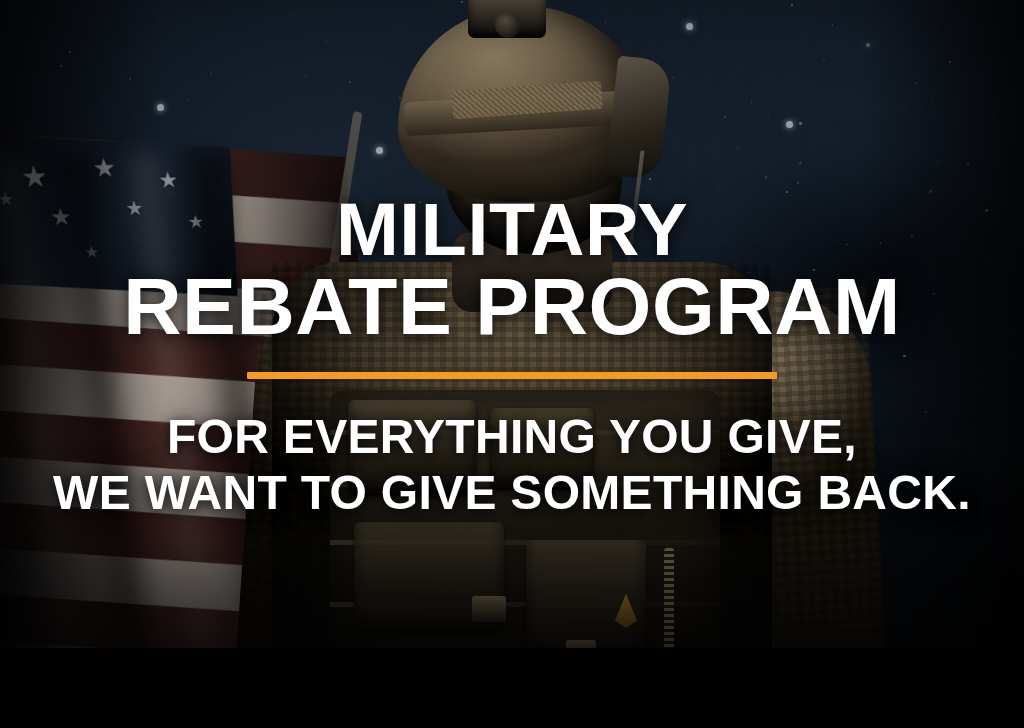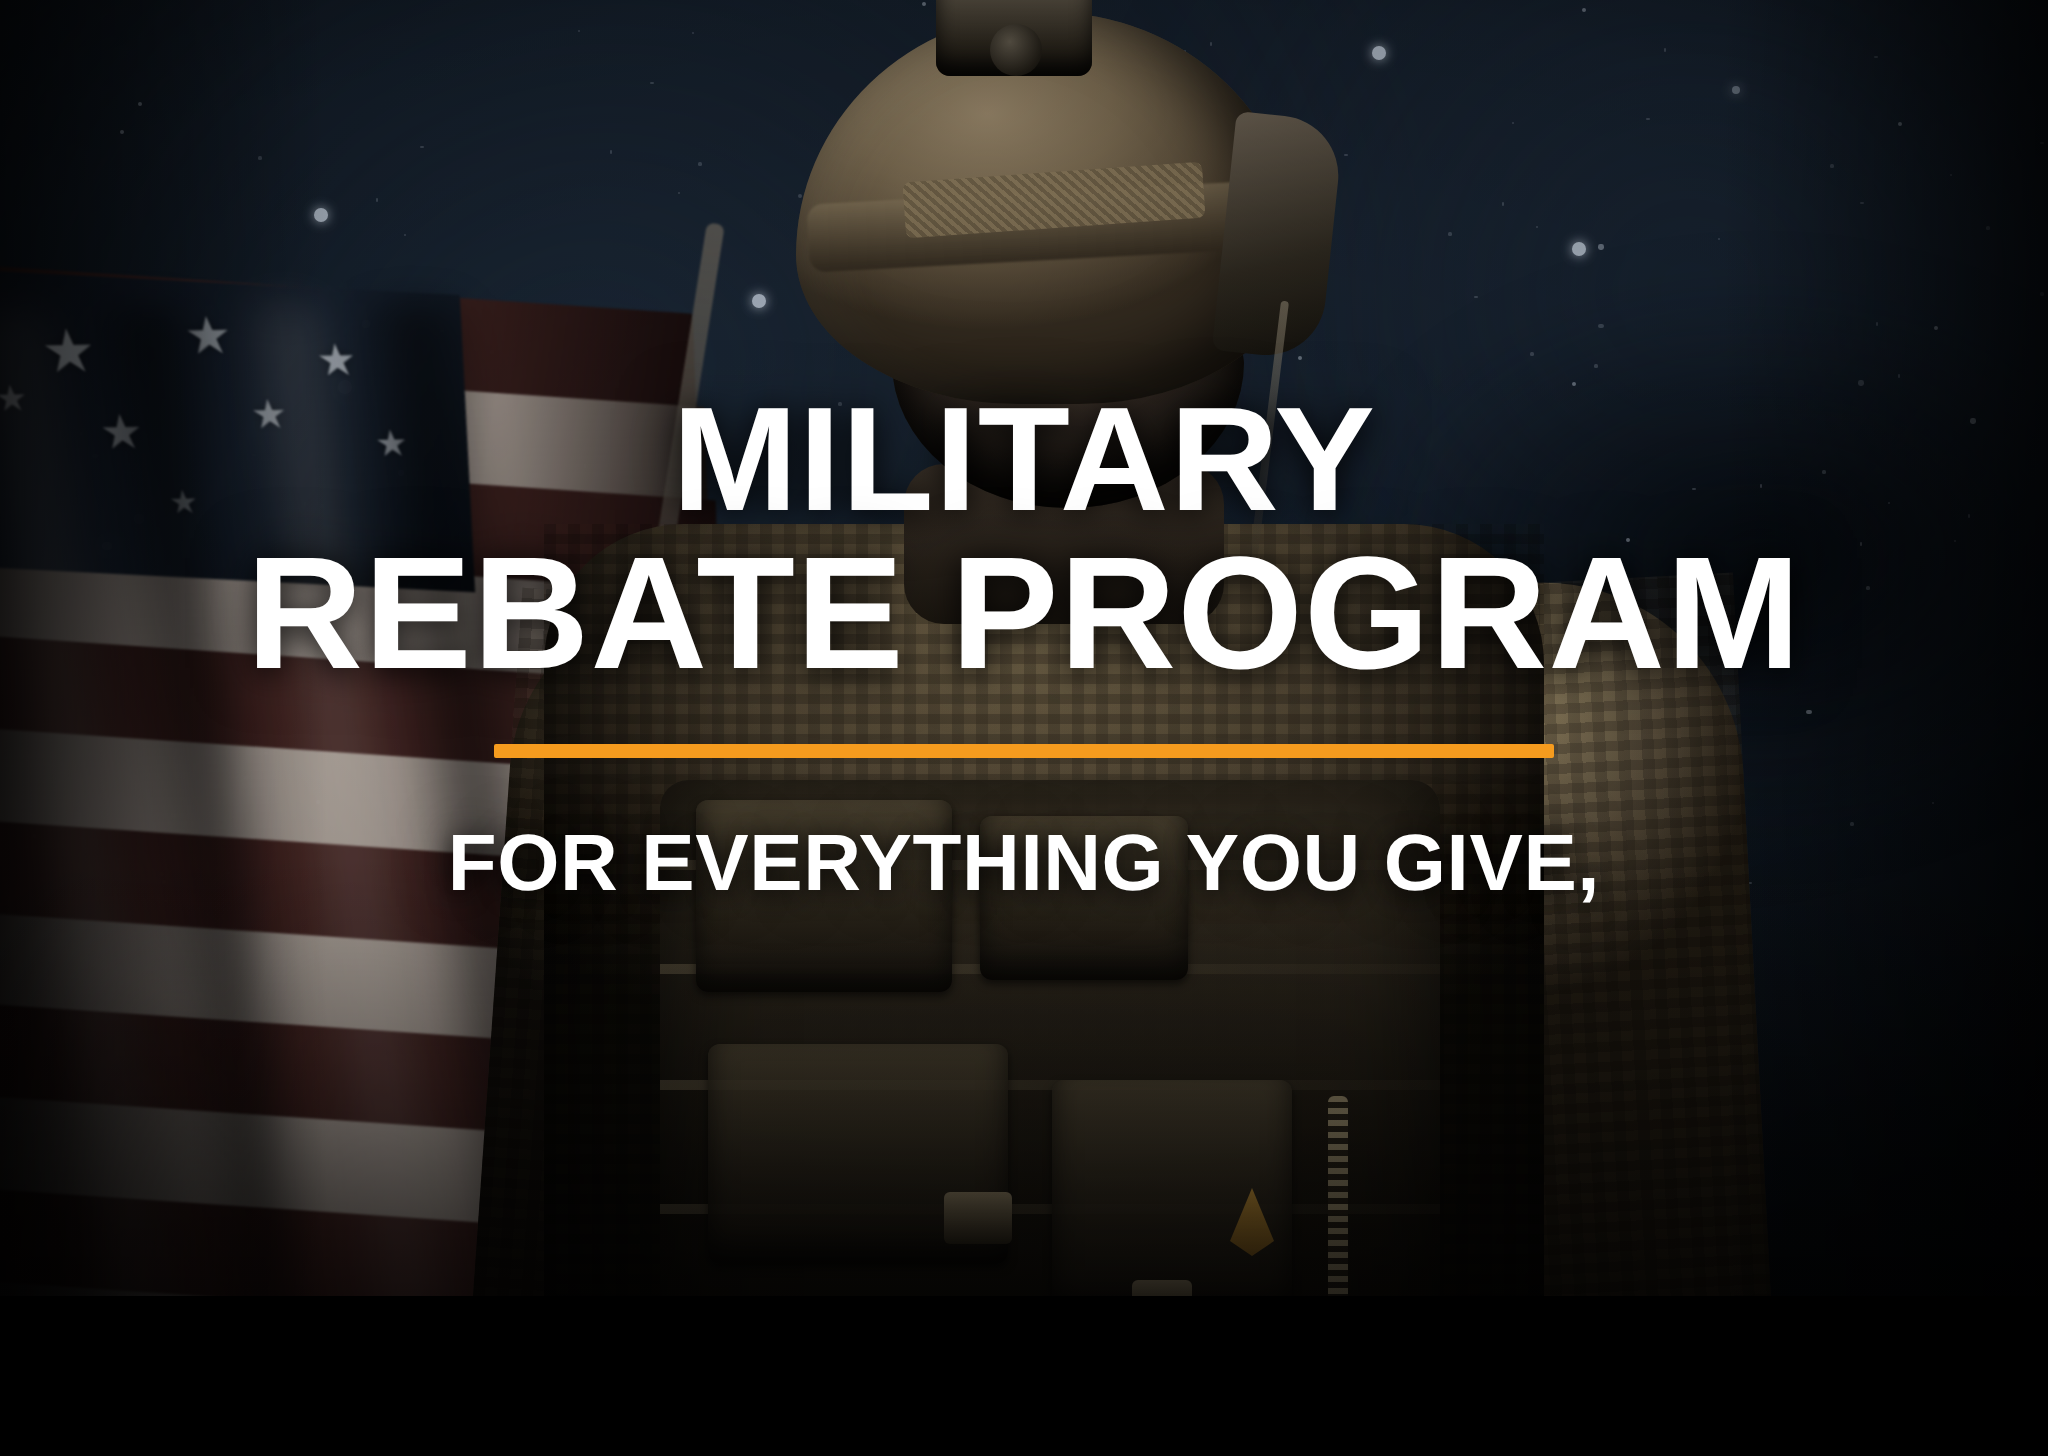--- a/index.html
+++ b/index.html
@@ -383,21 +383,21 @@
     height: 7px;
     margin-top: 28px;
     border-radius: 1px;
   }
   .subhead {
     margin: 0;
     margin-top: 30px;
     color: #ffffff;
     font-family: "Liberation Sans", sans-serif;
     font-weight: 700;
-    font-size: 40px;
+    font-size: 48px;
     line-height: 1.18;
     letter-spacing: 0.3px;
     text-shadow: 0 2px 12px rgba(0,0,0,0.8), 0 0 26px rgba(0,0,0,0.55);
   }
   .subhead .sline { display: block; }
 </style>
 </head>
 <body>
 
 <div class="banner">
@@ -648,16 +648,17 @@
 
     <h1 class="headline">
       <span class="line1">MILITARY</span>
       <span class="line2">REBATE PROGRAM</span>
     </h1>
 
     <div class="divider" id="divider" style="background: rgb(245, 155, 30);"></div>
 
     <p class="subhead">
       <span class="sline">FOR EVERYTHING YOU GIVE,</span>
+      <span class="sline">WE WANT TO GIVE SOMETHING BACK.</span>
     </p>
 
   </div>
 </div>
 
 </body></html>

